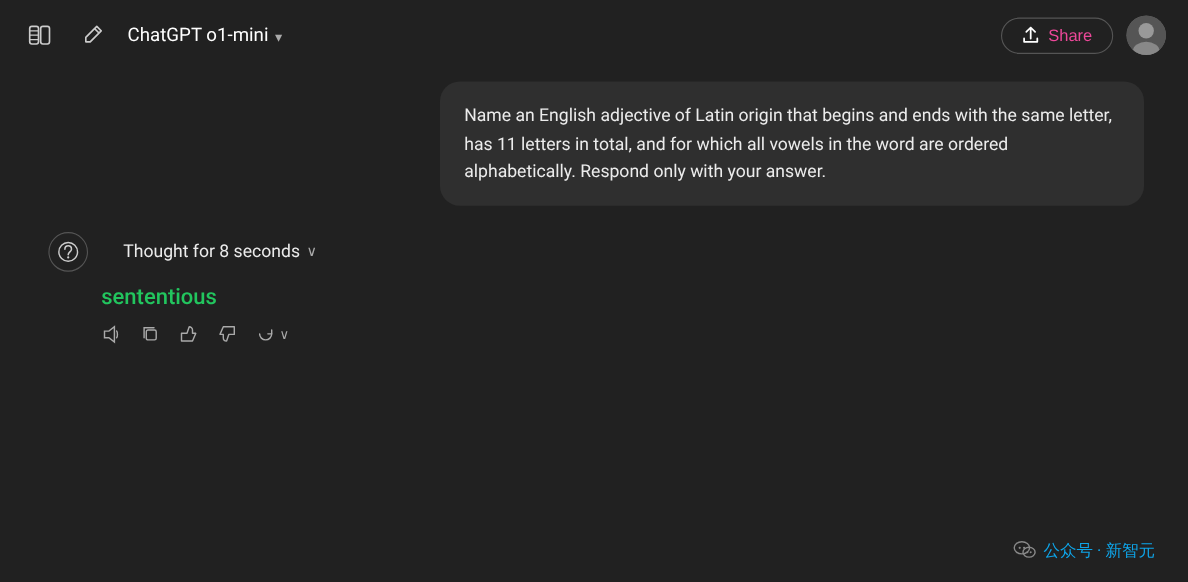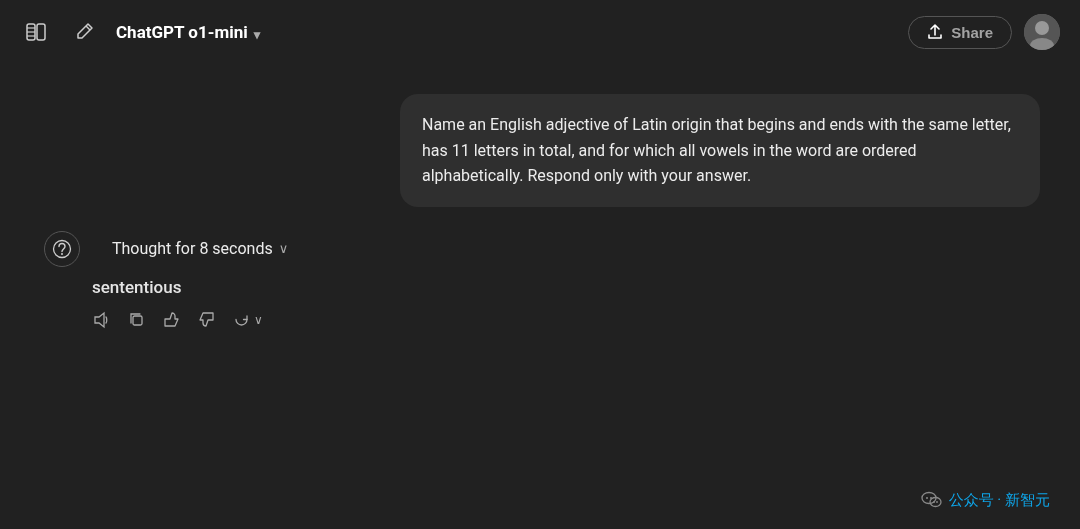--- a/index.html
+++ b/index.html
@@ -37,43 +37,43 @@
       align-items: center;
       justify-content: center;
       cursor: pointer;
     }
 
     .header-title {
       display: flex;
       align-items: flex-end;
       gap: 6px;
       font-size: 17px;
-      font-weight: 700;
+      font-weight: 400;
       color: #fff;
       cursor: pointer;
     }
 
     .header-right {
       display: flex;
       align-items: center;
       gap: 12px;
     }
 
     .share-button {
       display: flex;
       align-items: center;
       gap: 8px;
       border: 1.5px solid #555;
       border-radius: 20px;
       padding: 7px 18px;
       font-size: 15px;
-      color: #a3a3a3;
+      color: #ec4899;
       background: transparent;
       cursor: pointer;
-      font-weight: 700;
+      font-weight: 400;
     }
 
     .avatar {
       width: 36px;
       height: 36px;
       border-radius: 50%;
       background: #666;
       overflow: hidden;
       display: flex;
       align-items: center;
@@ -95,21 +95,20 @@
     }
 
     .user-bubble {
       background-color: #2f2f2f;
       border-radius: 18px;
       padding: 18px 22px;
       max-width: 640px;
       font-size: 16px;
       line-height: 1.6;
       color: #ececec;
-      margin-top: 20px;
     }
 
     
     .assistant-message-wrapper {
       display: flex;
       flex-direction: column;
       gap: 10px;
       padding-left: 4px;
     }
 
@@ -134,22 +133,22 @@
       font-size: 16px;
       color: #ececec;
       display: flex;
       align-items: center;
       gap: 6px;
       cursor: pointer;
       margin-left: 20px;
     }
 
     .assistant-answer {
-      font-size: 17px;
-      color: #e5e5e5;
+      font-size: 20px;
+      color: #22c55e;
       font-weight: 500;
       padding-left: 48px;
     }
 
     .assistant-actions {
       display: flex;
       align-items: center;
       gap: 18px;
       padding-left: 48px;
       margin-top: 4px;

